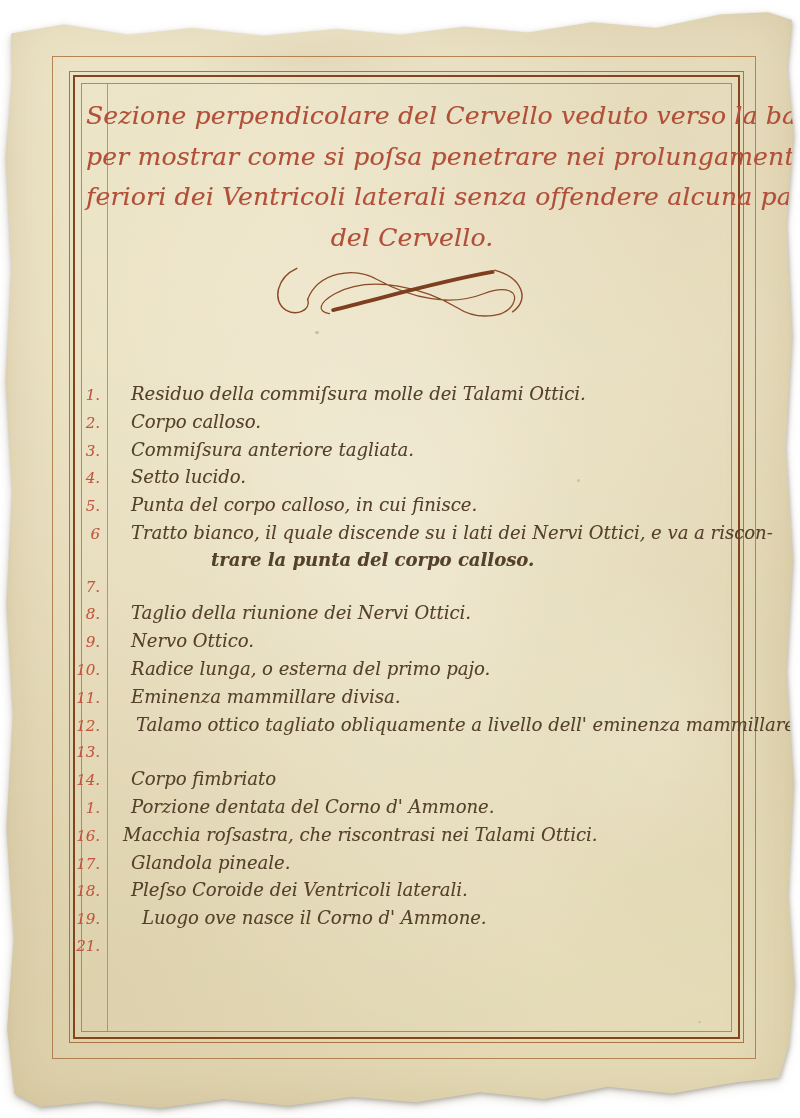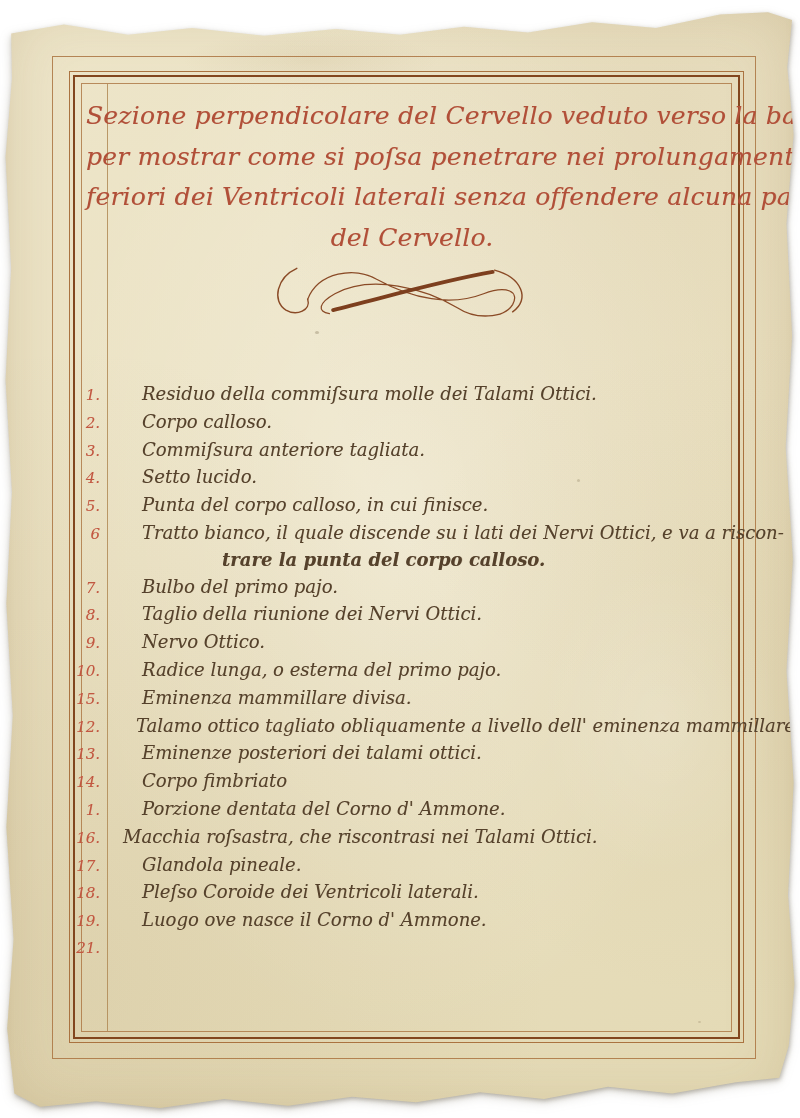--- a/index.html
+++ b/index.html
@@ -67,21 +67,21 @@
   .flourish svg{width:100%;height:100%;}
   
   .list{position:absolute;left:66px;right:50px;top:381px;font-style:italic;}
   .row{display:flex;align-items:baseline;line-height:26.8px;}
   .num{
     flex:0 0 34px;text-align:right;
     font-size:15px;color:var(--number-ink);
     text-shadow:.3px .2px 0 rgba(194,87,65,.3);
   }
   .txt{
-    margin-left:42px;font-size:18px;color:var(--body-ink);
+    margin-left:31px;font-size:18px;color:var(--body-ink);
     white-space:nowrap;
     text-shadow:.3px .2px 0 rgba(85,65,43,.25);
   }
   .cont{padding-left:80px;white-space:nowrap;font-weight:bold;}
   .row:nth-child(16) .txt{margin-left:23px;}
   .row:nth-child(19) .txt{margin-left:42px;}
   .row:nth-child(12) .txt{margin-left:36px;}
   
   .speck{position:absolute;border-radius:50%;background:rgba(100,80,50,.55);}
   .speck.s1{left:315px;top:331px;width:4px;height:3px;opacity:.5;}
@@ -147,45 +147,43 @@
           <div class="row">
             <span class="num">5.</span>
             <span class="txt">Punta del corpo calloso, in cui finisce.</span>
           </div>
           <div class="row">
             <span class="num">6</span>
             <span class="txt">Tratto bianco, il quale discende su i lati dei Nervi Ottici, e va a riscon-<div class="cont">trare la punta del corpo calloso.</div></span>
           </div>
           <div class="row">
             <span class="num">7.</span>
-            <span class="txt">Bulbo del primo pajo.</span>
           </div>
           <div class="row">
             <span class="num">8.</span>
             <span class="txt">Taglio della riunione dei Nervi Ottici.</span>
           </div>
           <div class="row">
             <span class="num">9.</span>
             <span class="txt">Nervo Ottico.</span>
           </div>
           <div class="row">
             <span class="num">10.</span>
             <span class="txt">Radice lunga, o esterna del primo pajo.</span>
           </div>
           <div class="row">
-            <span class="num">15.</span>
+            <span class="num">11.</span>
             <span class="txt">Eminenza mammillare divisa.</span>
           </div>
           <div class="row">
             <span class="num">12.</span>
             <span class="txt">Talamo ottico tagliato obliquamente a livello dell' eminenza mammillare.</span>
           </div>
           <div class="row">
             <span class="num">13.</span>
-            <span class="txt">Eminenze posteriori dei talami ottici.</span>
           </div>
           <div class="row">
             <span class="num">14.</span>
             <span class="txt">Corpo fimbriato</span>
           </div>
           <div class="row">
             <span class="num">1.</span>
             <span class="txt">Porzione dentata del Corno d' Ammone.</span>
           </div>
           <div class="row">

